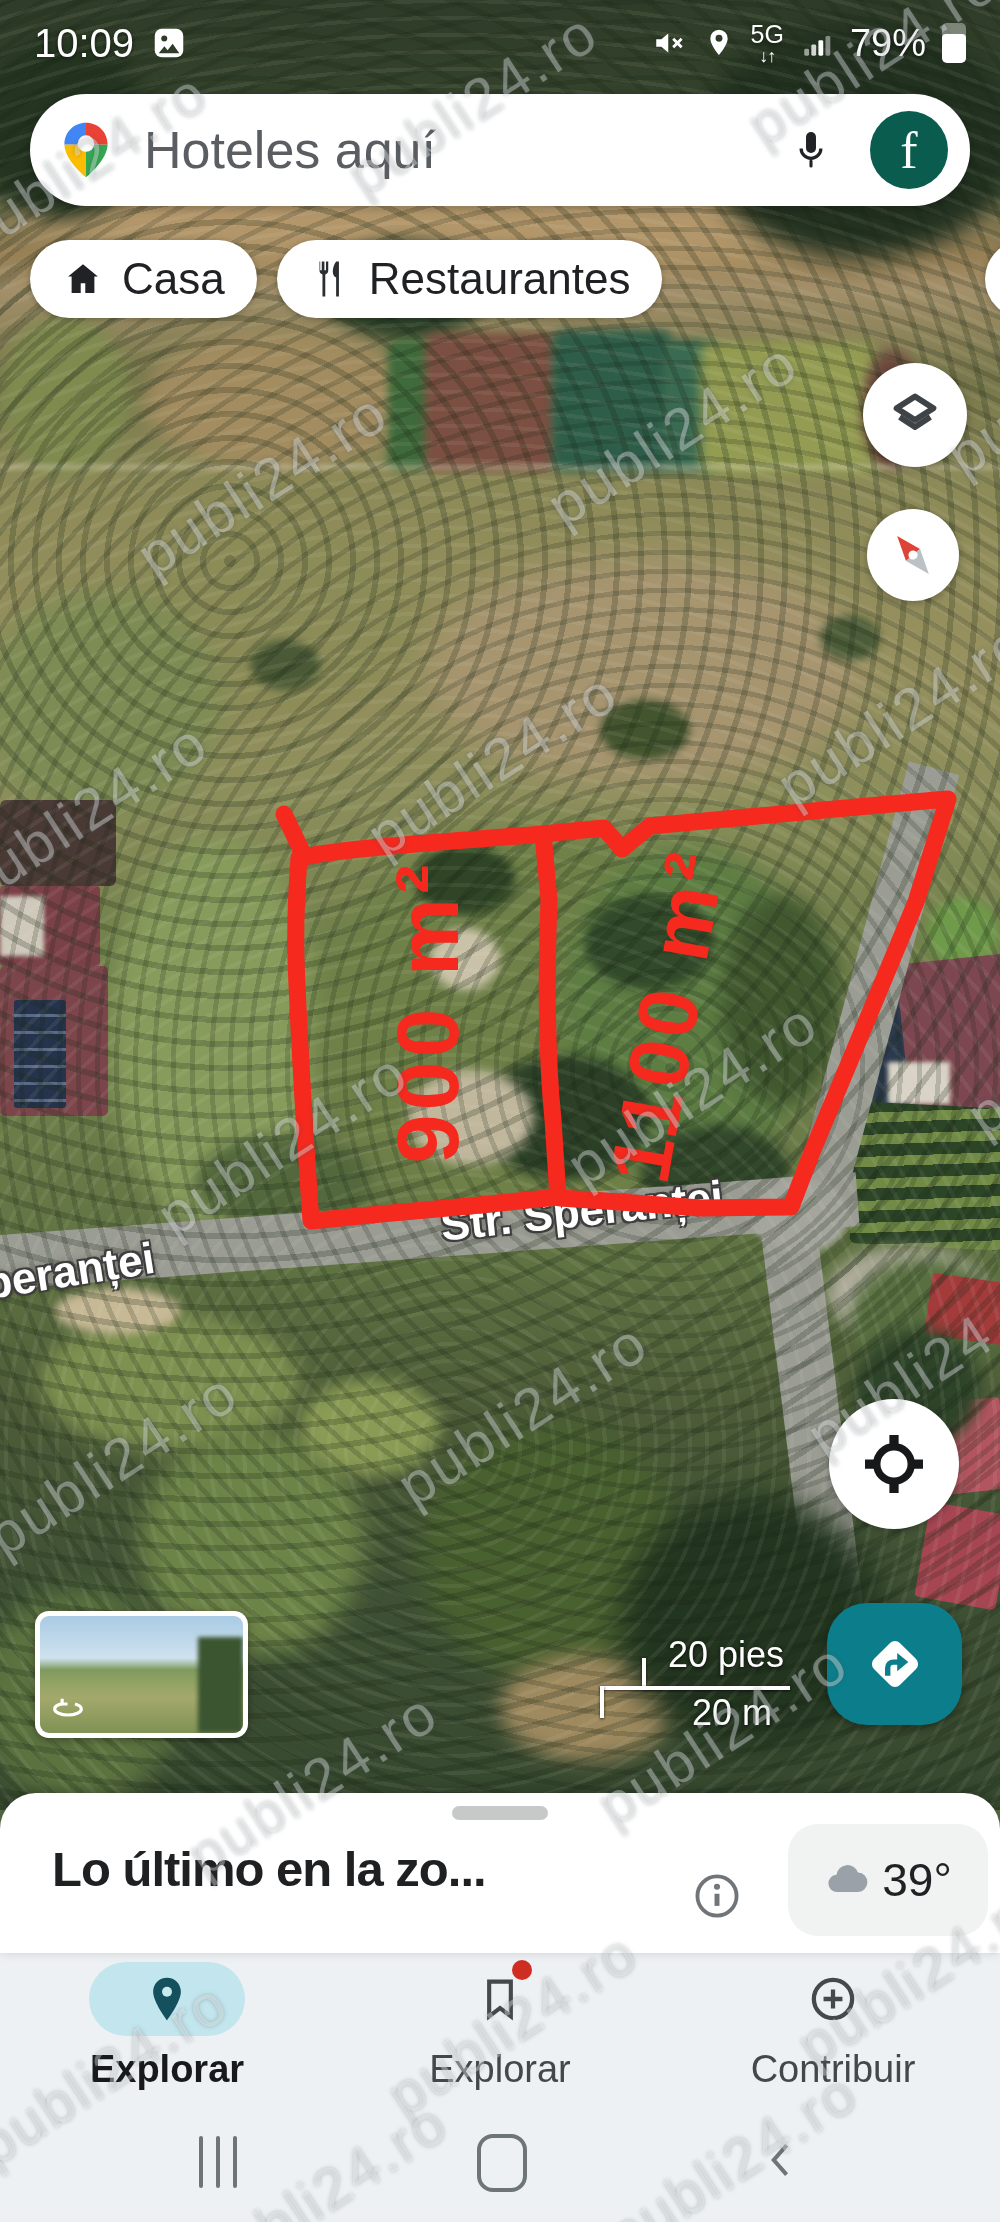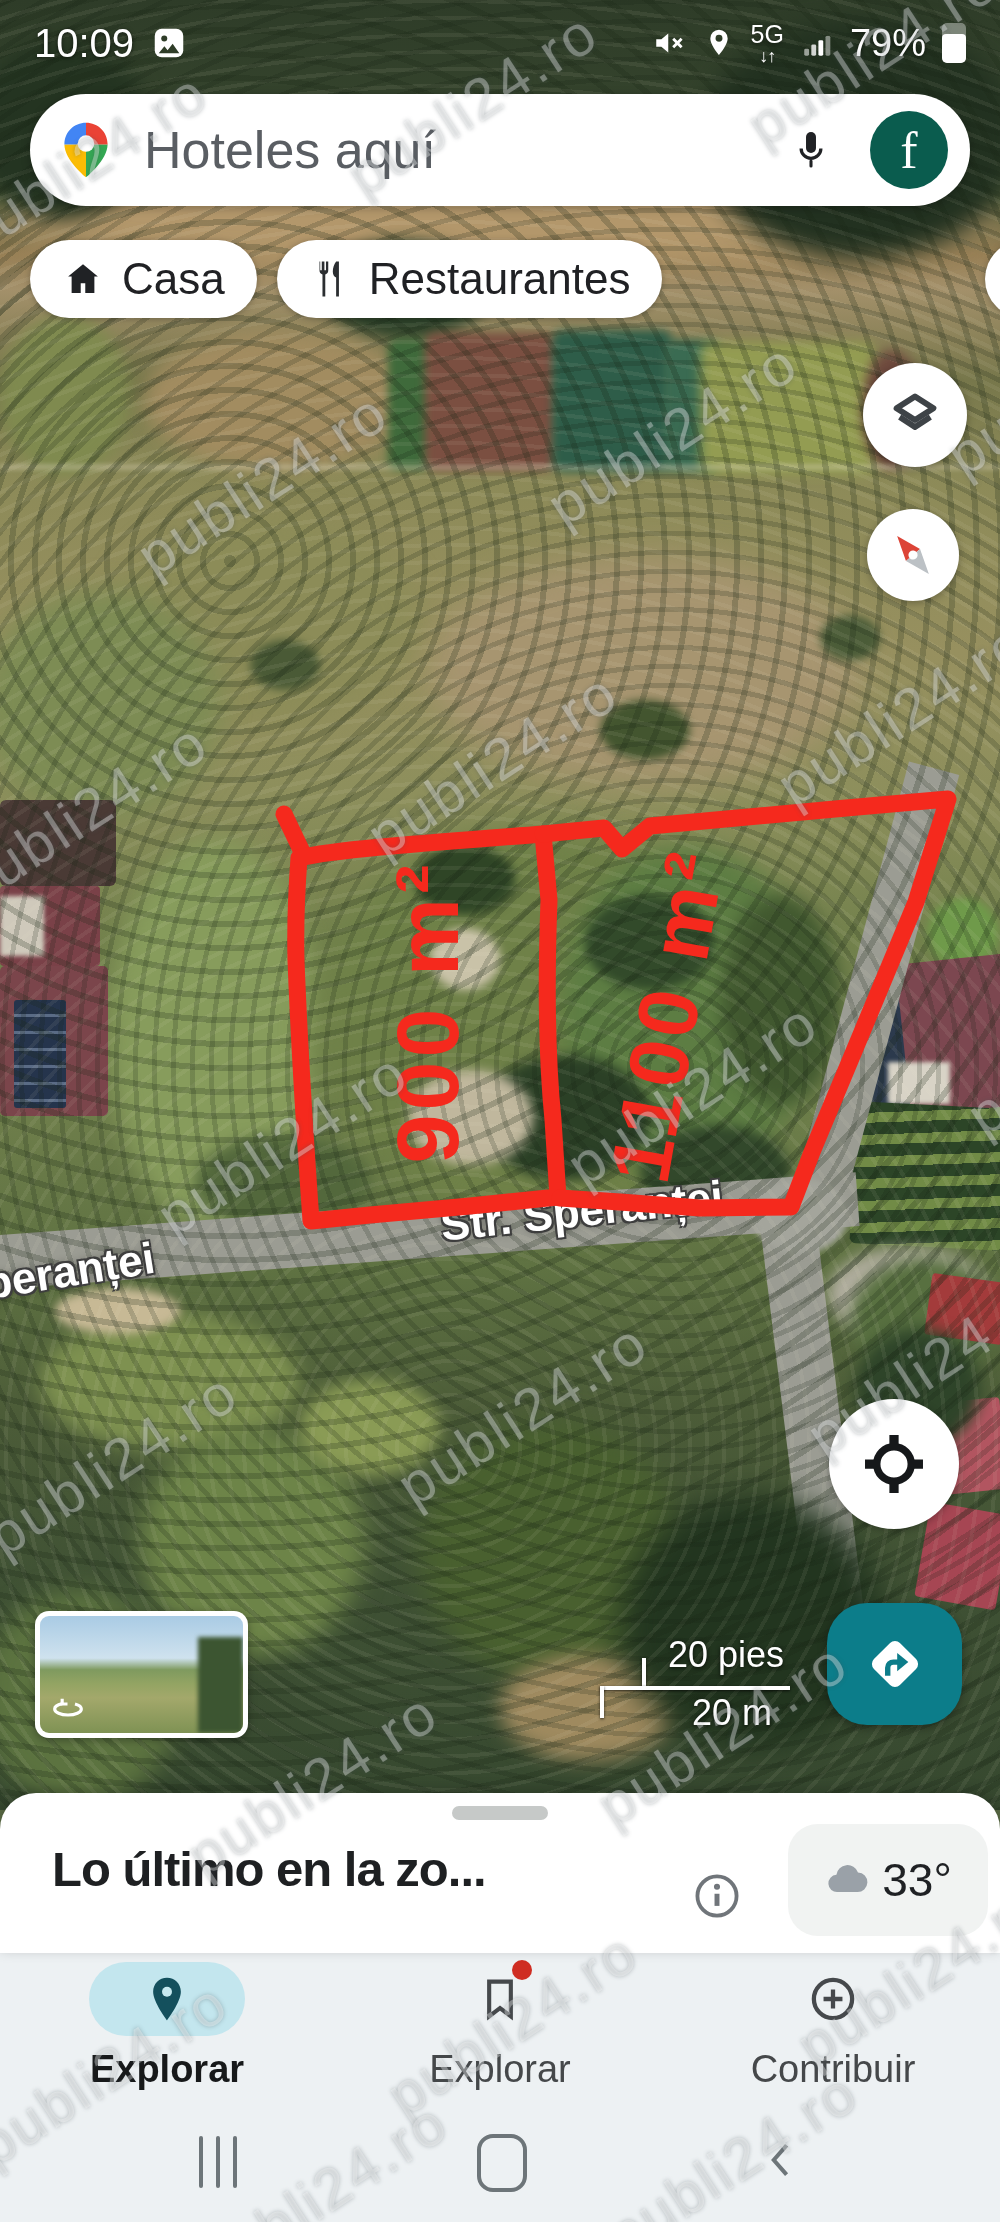--- a/index.html
+++ b/index.html
@@ -307,21 +307,21 @@
           <path d="M12 11v5.4" stroke-width="2.2"></path>
           <circle cx="12" cy="7.9" r=".5" fill="#70757a"></circle>
         </svg>
     </span>
     <div class="weather-chip">
       <span style="display:flex;">
         <svg width="48" height="48" viewBox="0 0 24 24">
             <path fill="#9aa1a8" d="M6.8 18a4.3 4.3 0 0 1-.6-8.6 5.6 5.6 0 0 1 10.8-1.2A4.4 4.4 0 0 1 16.6 18H6.8z"></path>
           </svg>
       </span>
-      <span class="weather-temp">33°</span>
+      <span class="weather-temp">39°</span>
     </div>
   </div>
 
   <div id="bottom-nav">
     <div class="nav-item" style="left:47px;">
       <span class="nav-pill"></span>
       <span class="nav-icon">
         <svg width="52" height="52" viewBox="0 0 24 24" style="position:relative;">
             <path fill="#14505d" d="M12 2.2c-3.6 0-6.4 2.8-6.4 6.4C5.6 13.4 12 21.8 12 21.8s6.4-8.4 6.4-13.2c0-3.6-2.8-6.4-6.4-6.4z"></path>
             <circle cx="12" cy="8.7" r="2.3" fill="#c7e9f0"></circle>

